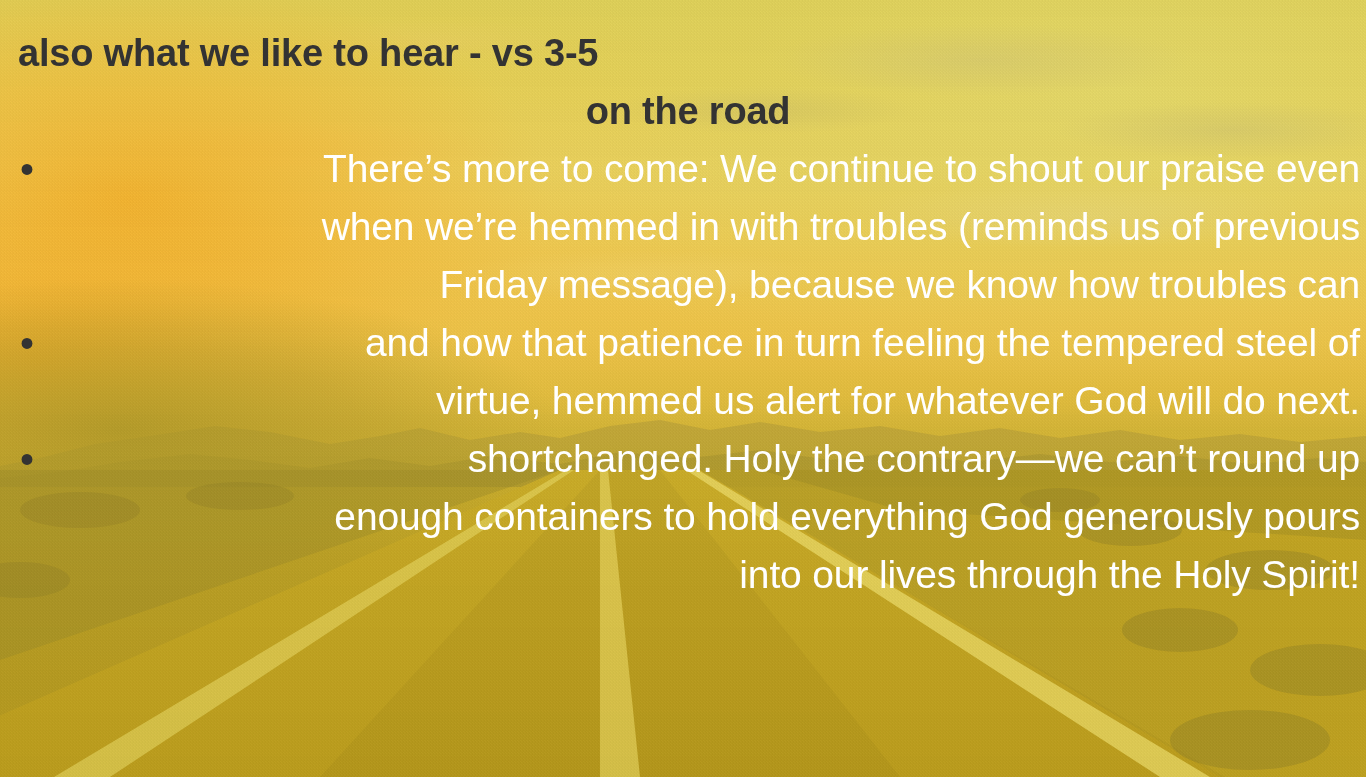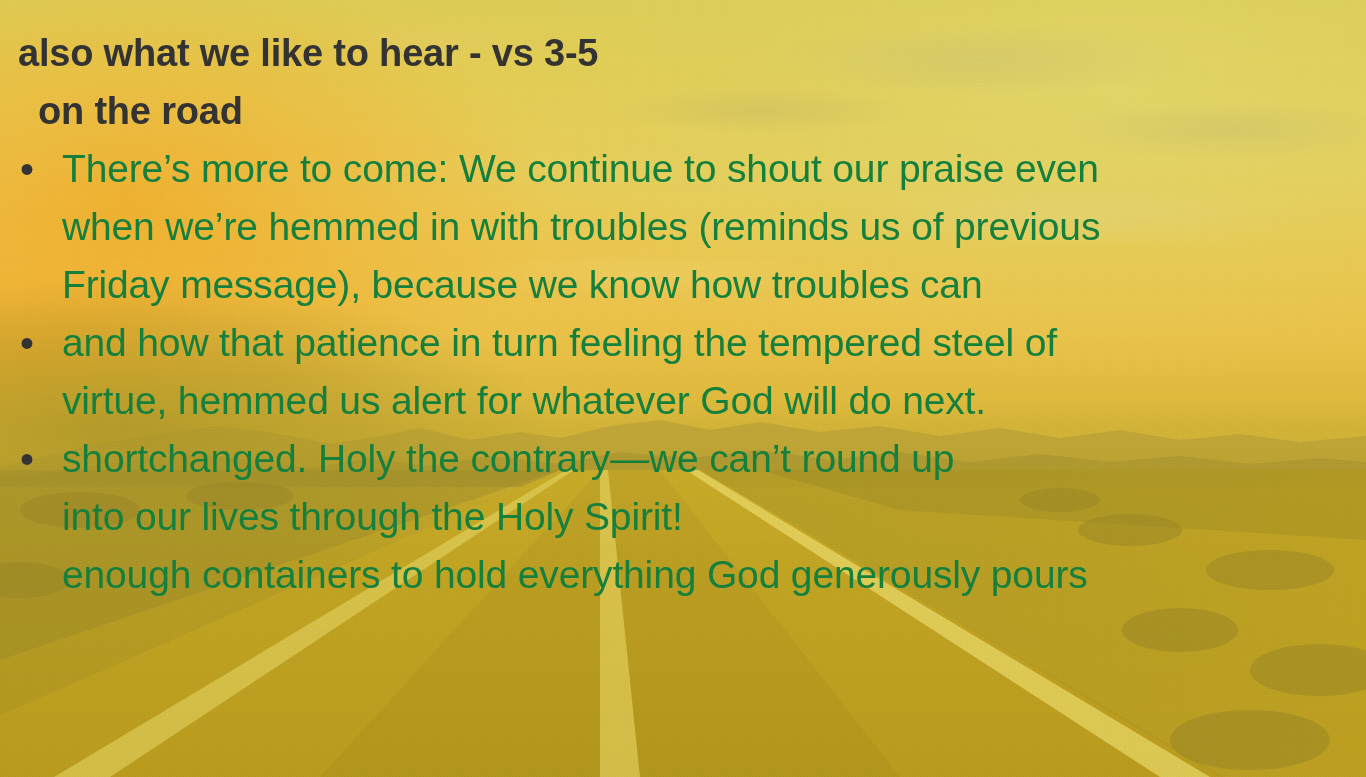--- a/index.html
+++ b/index.html
@@ -131,21 +131,21 @@
   }
   .title-line {
     font-weight: bold;
     font-size: 38px;
     line-height: 58px;
     letter-spacing: -0.2px;
     white-space: pre;
     font-stretch: condensed;
     color: #333333;
   }
-  .title-line.indent { padding-left: 20px; }
+  .title-line.indent { padding-left: 20px; text-align: center; }
 
   .bullets {
     position: absolute;
     left: 14px;
     top: 140px;
     width: 1346px;
   }
   .bullet-row {
     display: flex;
     align-items: flex-start;
@@ -156,22 +156,23 @@
     font-size: 40px;
     line-height: 58px;
     text-align: left;
     padding-left: 6px;
     color: #333333;
   }
   .bullet-text {
     flex: 1 1 auto;
     font-size: 39px;
     line-height: 58px;
-    color: #15803d;
+    color: #ffffff;
     letter-spacing: -0.15px;
+    text-align: right;
   }
   .bullet-text span.ln { display: block; white-space: pre; }
 </style>
 </head>
 <body>
 
 <div id="slide">
 
   <div>
     <div class="bg-layer bg-base"></div>
@@ -262,20 +263,20 @@
         <div class="bullet-text">
           <span class="ln">and how that patience in turn feeling the tempered steel of</span>
           <span class="ln">virtue, hemmed us alert for whatever God will do next.</span>
         </div>
       </div>
 
       <div class="bullet-row">
         <div class="bullet-mark">•</div>
         <div class="bullet-text">
           <span class="ln">shortchanged. Holy the contrary—we can’t round up</span>
+          <span class="ln">enough containers to hold everything God generously pours</span>
           <span class="ln">into our lives through the Holy Spirit!</span>
-          <span class="ln">enough containers to hold everything God generously pours</span>
         </div>
       </div>
 
     </div>
   </div>
 </div>
 
 </body></html>

